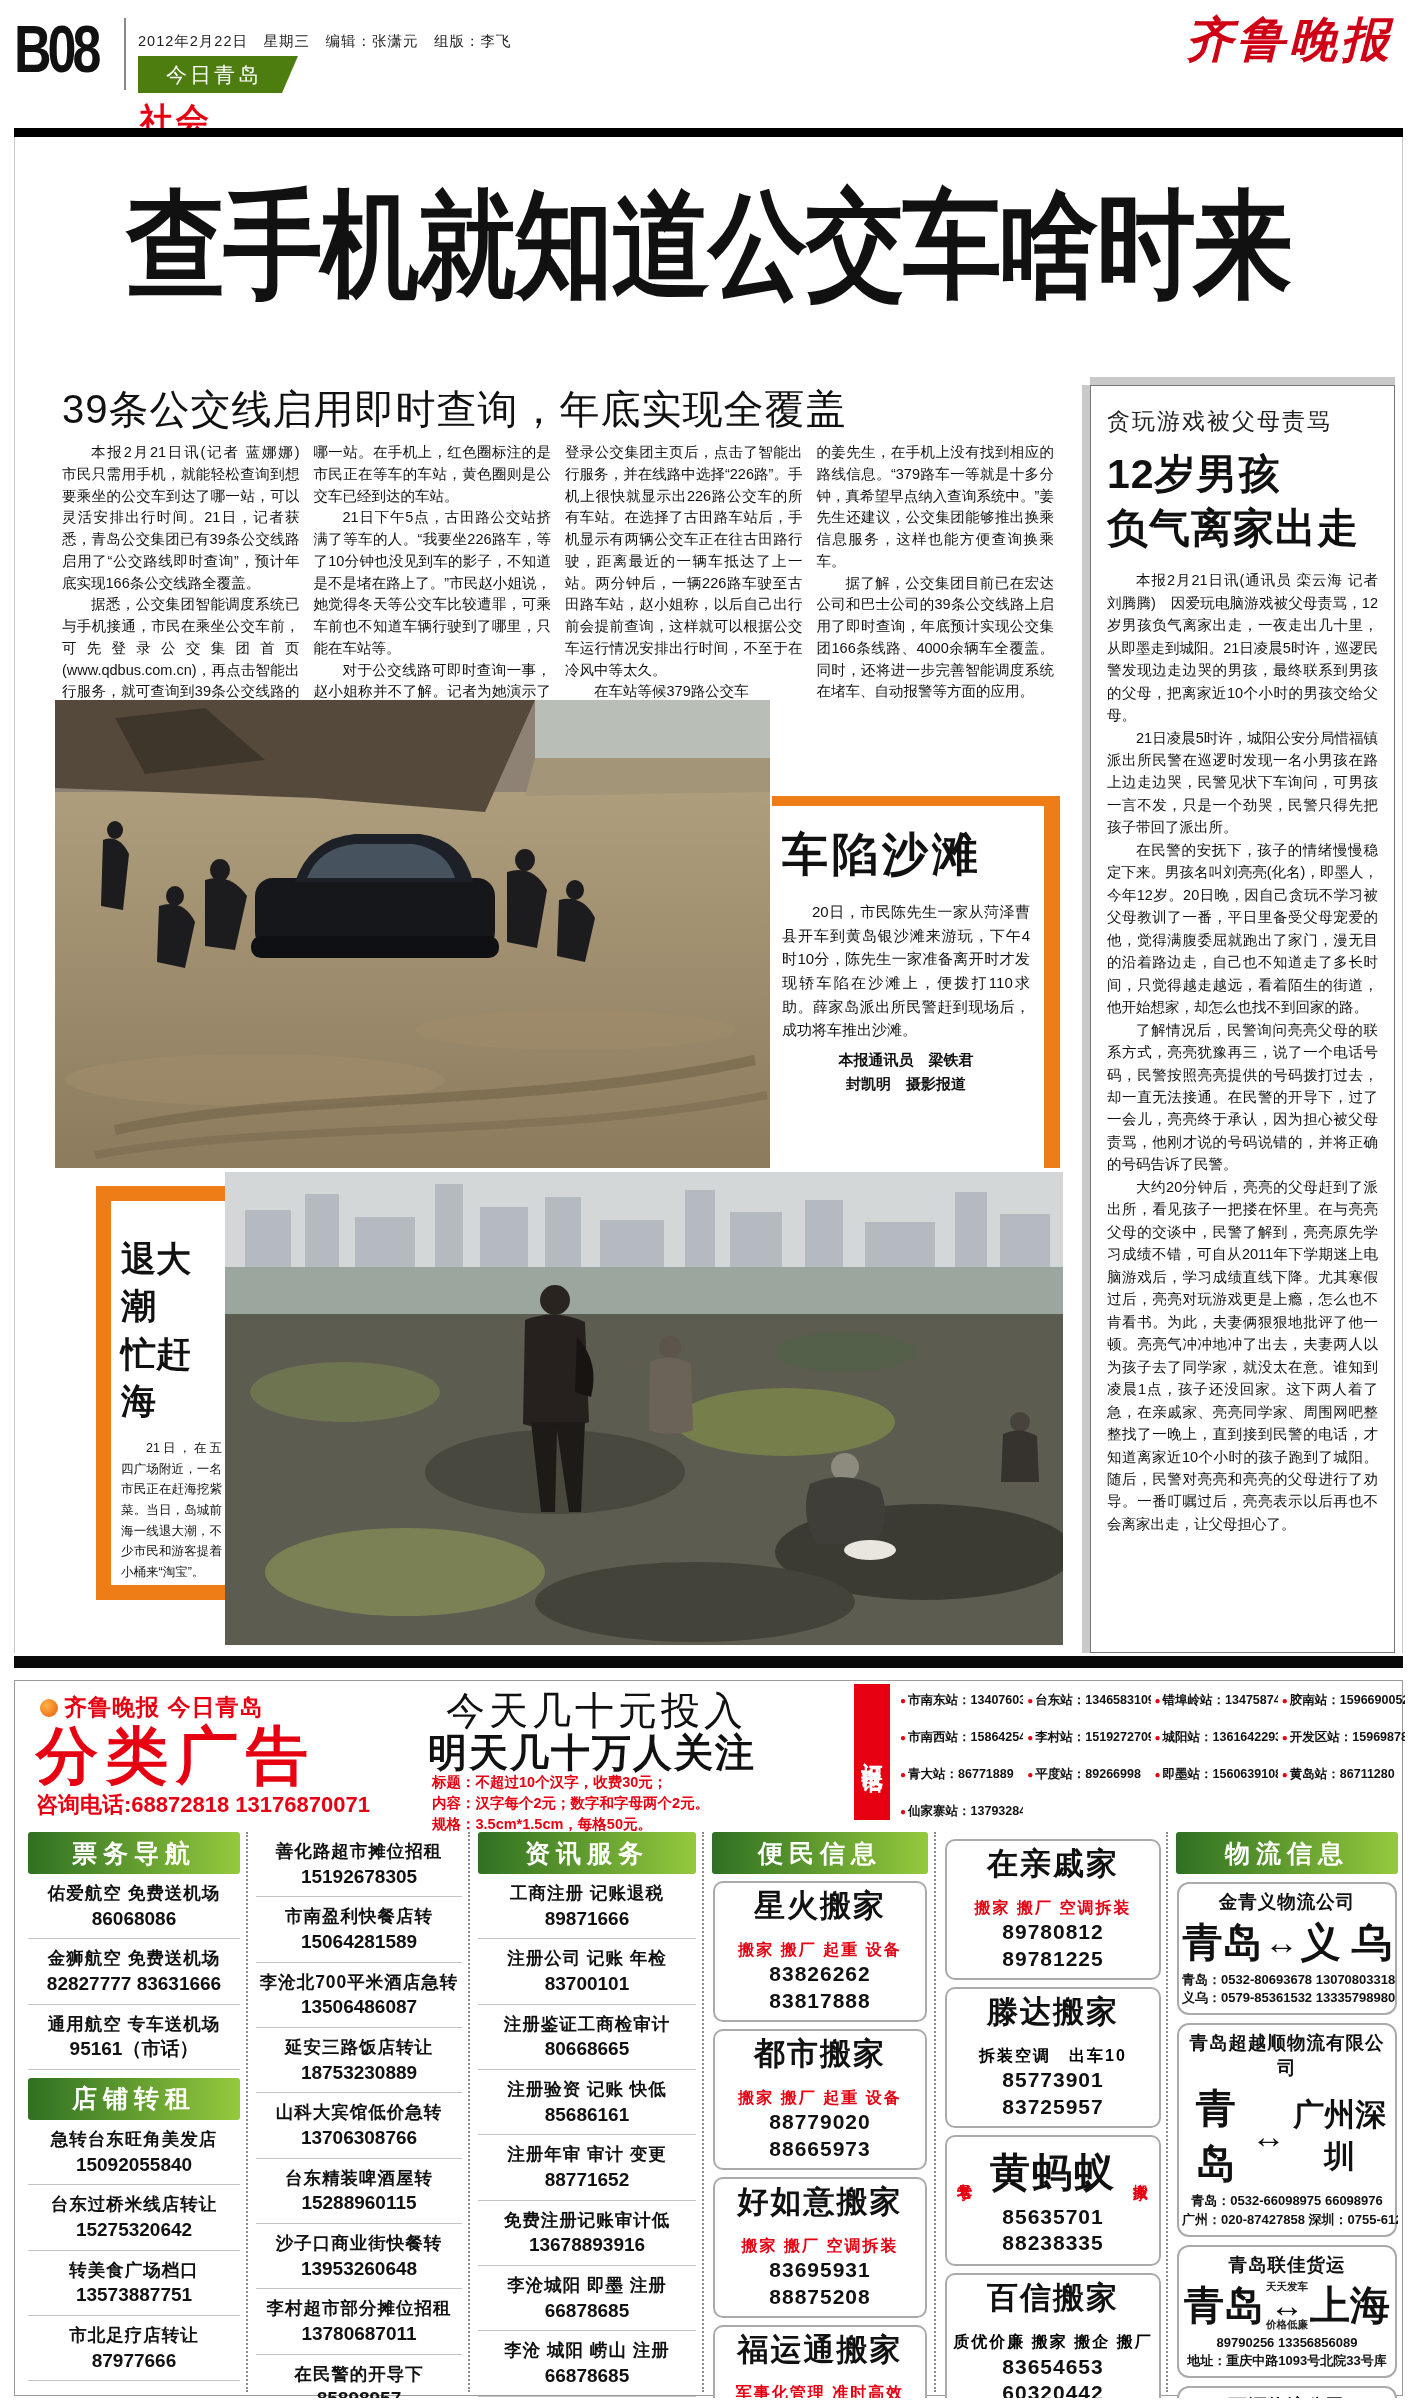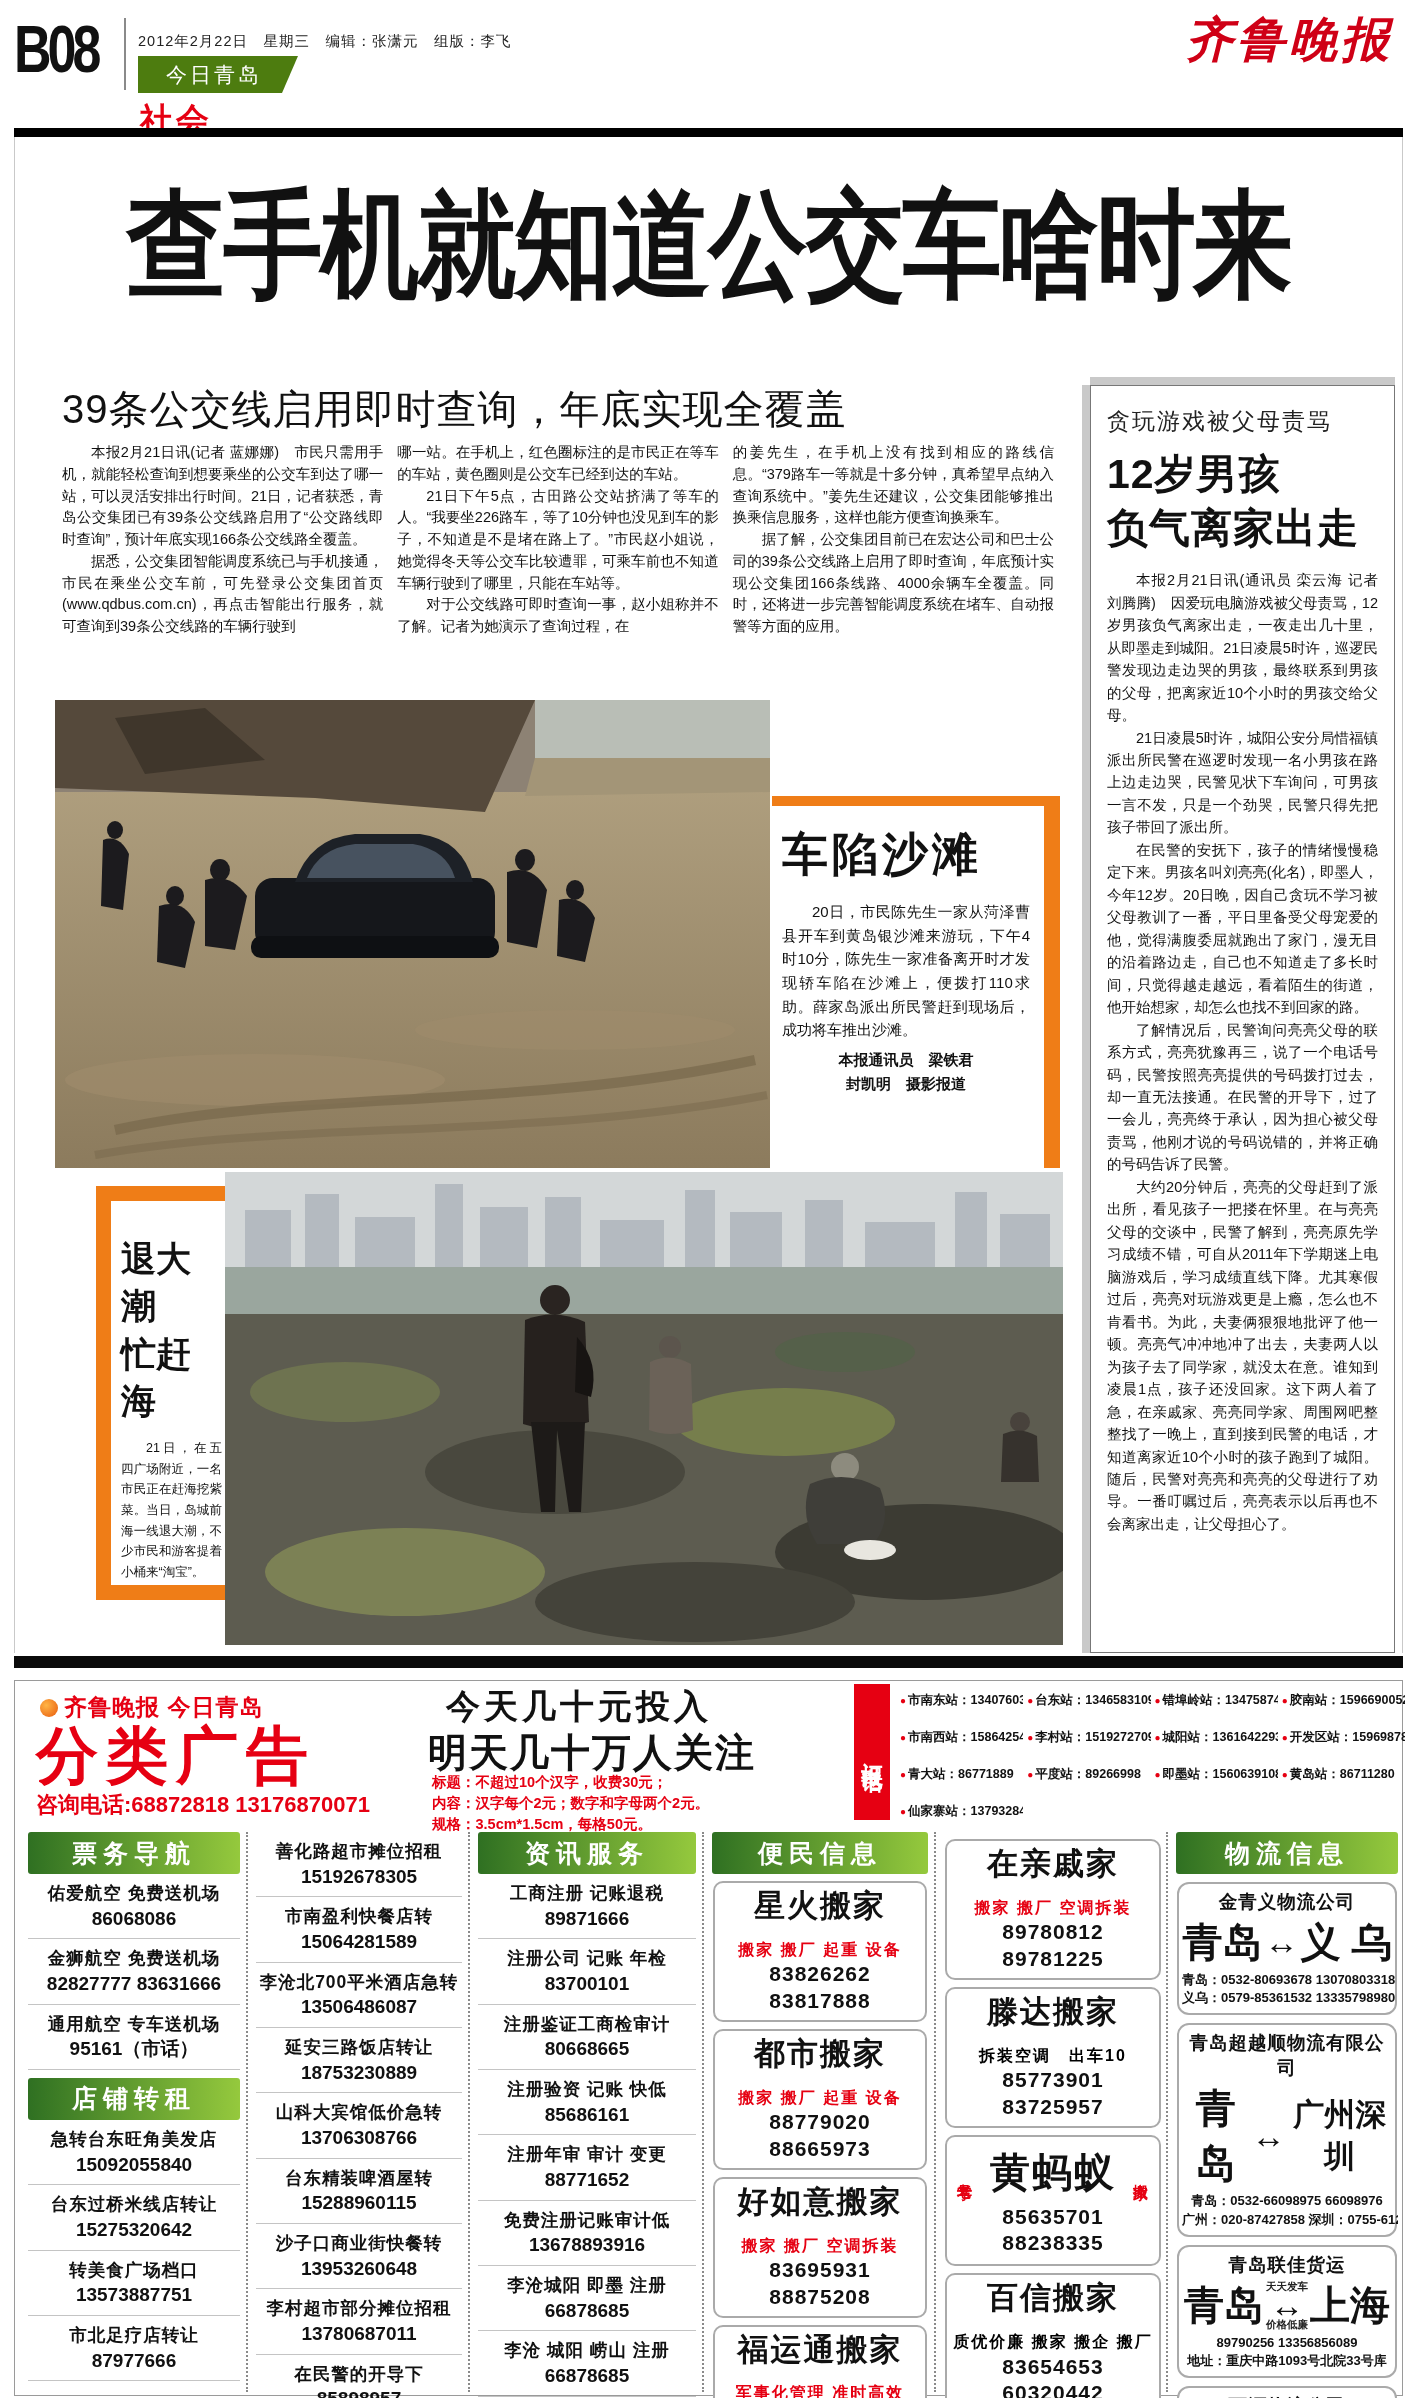--- a/index.html
+++ b/index.html
@@ -48,21 +48,21 @@
   .cap2-credit { margin-top:4px; font-size:12.5px; font-weight:700; text-align:right; line-height:1.7; }
 
   .rule-bottom { left:14px; top:1656px; width:1389px; height:12px; background:#0a0a0a; }
 
   
   .cls-frame { left:14px; top:1680px; width:1389px; height:716px; border:1px solid #9a9a9a; }
   .cls-brand { left:40px; top:1692px; font-size:23px; color:#e60012; font-weight:700; letter-spacing:1px; display:flex; align-items:center; gap:6px; }
   .brand-dot { width:18px; height:18px; border-radius:50%; background:radial-gradient(circle at 35% 35%, #ffb546, #e8590c); display:inline-block; }
   .cls-title { left:36px; top:1714px; font-size:62px; color:#e60012; font-weight:900; letter-spacing:8px; }
   .cls-phone { left:36px; top:1790px; font-size:22px; color:#e60012; font-weight:700; }
-  .cls-slogan1 { left:446px; top:1684px; font-size:34px; font-weight:700; letter-spacing:4px; }
+  .cls-slogan1 { left:446px; top:1684px; font-size:39px; font-weight:400; letter-spacing:4px; }
   .cls-slogan2 { left:428px; top:1726px; font-size:39px; font-weight:600; letter-spacing:2px; }
   .cls-pricing { left:432px; top:1772px; font-size:14.5px; color:#e60012; font-weight:700; line-height:1.45; }
   .cls-vert { left:854px; top:1684px; width:36px; height:136px; background:#e60012; color:#fff; font-size:21px; font-weight:700;
               writing-mode:vertical-rl; text-orientation:upright; display:flex; align-items:center; justify-content:center; letter-spacing:3px; }
   .cls-stations { left:900px; top:1692px; width:505px; height:128px; display:grid; grid-template-columns:repeat(4,1fr); align-content:space-between; font-size:12.5px; font-weight:600; column-gap:4px; }
   .station { white-space:nowrap; overflow:hidden; }
   .station .dot { color:#e60012; font-size:10px; margin-right:2px; }
 
   
   .ad-sep { top:1832px; height:560px; width:0; border-left:2px dotted #8a8a8a; }
@@ -115,20 +115,25 @@
     <div class="article-col">
 
     <p class="para indent">本报2月21日讯(记者 蓝娜娜)　市民只需用手机，就能轻松查询到想要乘坐的公交车到达了哪一站，可以灵活安排出行时间。21日，记者获悉，青岛公交集团已有39条公交线路启用了“公交路线即时查询”，预计年底实现166条公交线路全覆盖。</p>
         <p class="para indent">据悉，公交集团智能调度系统已与手机接通，市民在乘坐公交车前，可先登录公交集团首页(www.qdbus.com.cn)，再点击智能出行服务，就可查询到39条公交线路的车辆行驶到</p>
       </div>
     <div class="article-col">
 
     <p class="para">哪一站。在手机上，红色圈标注的是市民正在等车的车站，黄色圈则是公交车已经到达的车站。</p>
         <p class="para indent">21日下午5点，古田路公交站挤满了等车的人。“我要坐226路车，等了10分钟也没见到车的影子，不知道是不是堵在路上了。”市民赵小姐说，她觉得冬天等公交车比较遭罪，可乘车前也不知道车辆行驶到了哪里，只能在车站等。</p>
         <p class="para indent">对于公交线路可即时查询一事，赵小姐称并不了解。记者为她演示了查询过程，在</p>
+      </div>
+    <div class="article-col">
+
+    <p class="para">登录公交集团主页后，点击了智能出行服务，并在线路中选择“226路”。手机上很快就显示出226路公交车的所有车站。在选择了古田路车站后，手机显示有两辆公交车正在往古田路行驶，距离最近的一辆车抵达了上一站。两分钟后，一辆226路车驶至古田路车站，赵小姐称，以后自己出行前会提前查询，这样就可以根据公交车运行情况安排出行时间，不至于在冷风中等太久。</p>
+        <p class="para indent">在车站等候379路公交车</p>
       </div>
     <div class="article-col">
 
     <p class="para">的姜先生，在手机上没有找到相应的路线信息。“379路车一等就是十多分钟，真希望早点纳入查询系统中。”姜先生还建议，公交集团能够推出换乘信息服务，这样也能方便查询换乘车。</p>
         <p class="para indent">据了解，公交集团目前已在宏达公司和巴士公司的39条公交线路上启用了即时查询，年底预计实现公交集团166条线路、4000余辆车全覆盖。同时，还将进一步完善智能调度系统在堵车、自动报警等方面的应用。</p>
       </div>
   </div>
 
   <div class="abs sidebar">
     <div class="kicker">贪玩游戏被父母责骂</div>

